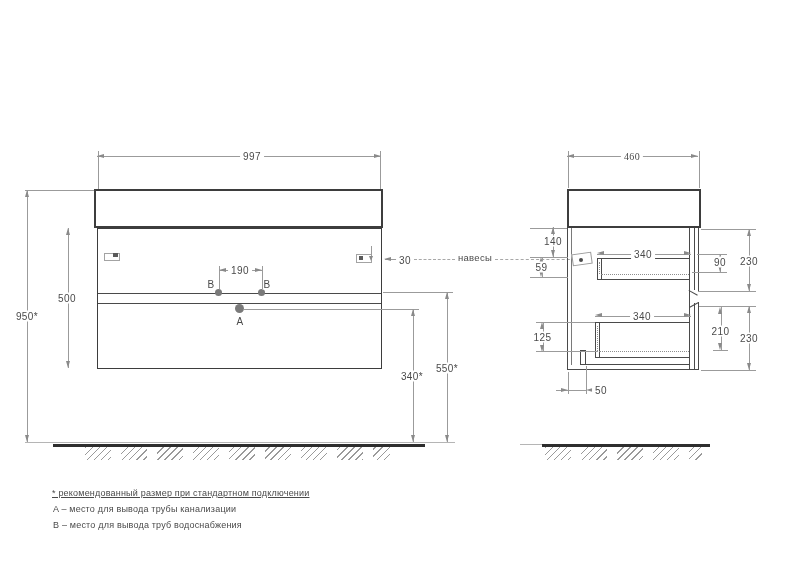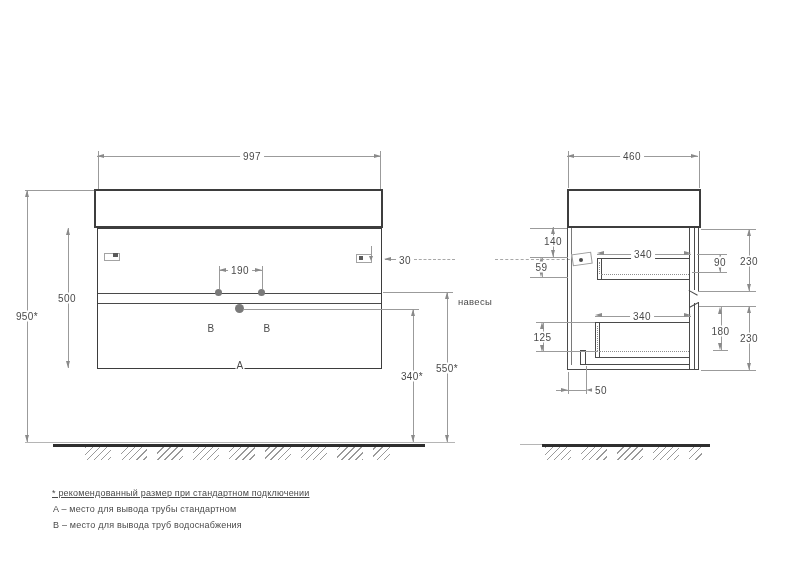--- a/index.html
+++ b/index.html
@@ -12,21 +12,21 @@
   .dhl{position:absolute;height:1px;background:#4a4a4a;}
   .dvl{position:absolute;width:1px;background:#4a4a4a;}
   .dot-hl{position:absolute;height:0;border-top:1px dotted #8d8d8d;}
   .dot-vl{position:absolute;width:0;border-left:1px dotted #8d8d8d;}
   .dash-hl{position:absolute;height:0;border-top:1px dashed #a8a8a8;}
   .box{position:absolute;box-sizing:border-box;background:#fff;}
   .dot{position:absolute;border-radius:50%;background:#7a7a7a;}
   .dim{position:absolute;font-size:10px;line-height:11px;color:#4a4a4a;background:#fff;
        padding:0 3px;white-space:nowrap;transform:translate(-50%,-50%);letter-spacing:.4px;}
   .lab{position:absolute;font-size:10px;line-height:11px;color:#4a4a4a;background:#fff;
-       padding:0 1px;white-space:nowrap;transform:translate(-50%,-50%);letter-spacing:.3px;margin-top:44px;}
+       padding:0 1px;white-space:nowrap;transform:translate(-50%,-50%);letter-spacing:.3px;}
   .note{position:absolute;font-size:9px;line-height:10px;color:#4a4a4a;letter-spacing:.2px;white-space:nowrap;}
   
   .ar{position:absolute;width:0;height:0;border:solid transparent;}
   .ar-l{border-width:2.5px 7px 2.5px 0;border-right-color:#8a8a8a;}
   .ar-r{border-width:2.5px 0 2.5px 7px;border-left-color:#8a8a8a;}
   .ar-u{border-width:0 2.5px 7px 2.5px;border-bottom-color:#8a8a8a;}
   .ar-d{border-width:7px 2.5px 0 2.5px;border-top-color:#8a8a8a;}
   .ar-ds{border-width:5px 2px 0 2px;border-top-color:#8a8a8a;}
   .diag{position:absolute;height:1px;background:#4a4a4a;transform-origin:0 0;}
   .hatch{position:absolute;
@@ -146,21 +146,21 @@
     <div class="box" style="left:580px;top:349.5px;width:6px;height:15px;border:1px solid #4a4a4a;"></div>
 
     <div class="box" style="left:571.5px;top:253px;width:20px;height:12px;border:1px solid #9a9a9a;transform:rotate(-8deg);"></div>
     <div class="dot" style="left:578.5px;top:257.5px;width:4.5px;height:4.5px;background:#4a4a4a;"></div>
 
     <div class="vl" style="left:567.5px;top:151px;height:37px;"></div>
     <div class="vl" style="left:699px;top:151px;height:37px;"></div>
     <div class="hl" style="left:567px;top:156px;width:131px;"></div>
     <div class="ar ar-l" style="left:567px;top:153.5px;"></div>
     <div class="ar ar-r" style="left:691px;top:153.5px;"></div>
-    <div class="dim" style="left:632px;top:156px;">460</div>
+    <div class="dim" style="left:632px;top:156px;font-family:Liberation Serif, serif;">460</div>
 
     <div class="hl" style="left:530px;top:227.5px;width:37px;"></div>
     <div class="vl" style="left:553px;top:227px;height:30px;"></div>
     <div class="ar ar-u" style="left:550.5px;top:227px;"></div>
     <div class="ar ar-d" style="left:550.5px;top:250px;"></div>
     <div class="dim" style="left:553px;top:241px;">140</div>
 
     <div class="hl" style="left:530px;top:257px;width:38px;"></div>
     <div class="hl" style="left:530px;top:276.5px;width:38px;"></div>
     <div class="vl" style="left:541.5px;top:257px;height:20px;"></div>
@@ -197,21 +197,21 @@
     <div class="vl" style="left:542.5px;top:322px;height:29.5px;"></div>
     <div class="ar ar-u" style="left:540px;top:322px;"></div>
     <div class="ar ar-d" style="left:540px;top:344.5px;"></div>
     <div class="dim" style="left:542.5px;top:337px;">125</div>
 
     <div class="hl" style="left:699px;top:306px;width:57px;"></div>
     <div class="hl" style="left:713px;top:349.5px;width:15px;"></div>
     <div class="vl" style="left:720.5px;top:306px;height:44px;"></div>
     <div class="ar ar-u" style="left:718px;top:307px;"></div>
     <div class="ar ar-d" style="left:718px;top:343px;"></div>
-    <div class="dim" style="left:720.5px;top:330.5px;">180</div>
+    <div class="dim" style="left:720.5px;top:330.5px;">210</div>
 
     <div class="hl" style="left:701px;top:369.5px;width:55px;"></div>
     <div class="vl" style="left:749px;top:306px;height:64px;"></div>
     <div class="ar ar-u" style="left:746.5px;top:306px;"></div>
     <div class="ar ar-d" style="left:746.5px;top:363px;"></div>
     <div class="dim" style="left:749px;top:338px;">230</div>
 
     <div class="vl" style="left:568px;top:372px;height:22px;"></div>
     <div class="vl" style="left:585.5px;top:366px;height:28px;"></div>
     <div class="hl" style="left:556px;top:390px;width:30px;"></div>
@@ -219,17 +219,17 @@
     <div class="ar ar-l" style="left:585.5px;top:387.5px;"></div>
     <div class="dim" style="left:601px;top:390px;">50</div>
 
     <div class="hl" style="left:520px;top:443.5px;width:24px;background:#b5b5b5;"></div>
     <div class="floor" style="left:542px;top:444px;width:168px;"></div>
     <div class="hatch" style="left:545px;top:447px;width:157px;height:13px;"></div>
   </div>
 
   <div>
     <div class="note" style="left:52px;top:488px;text-decoration:underline;">* рекомендованный размер при стандартном подключении</div>
-    <div class="note" style="left:53px;top:504px;">A – место для вывода трубы стандартном</div>
+    <div class="note" style="left:53px;top:504px;">A – место для вывода трубы канализации</div>
     <div class="note" style="left:53px;top:520px;">B – место для вывода труб водоснабжения</div>
   </div>
 
 </div>
 
 </body></html>

